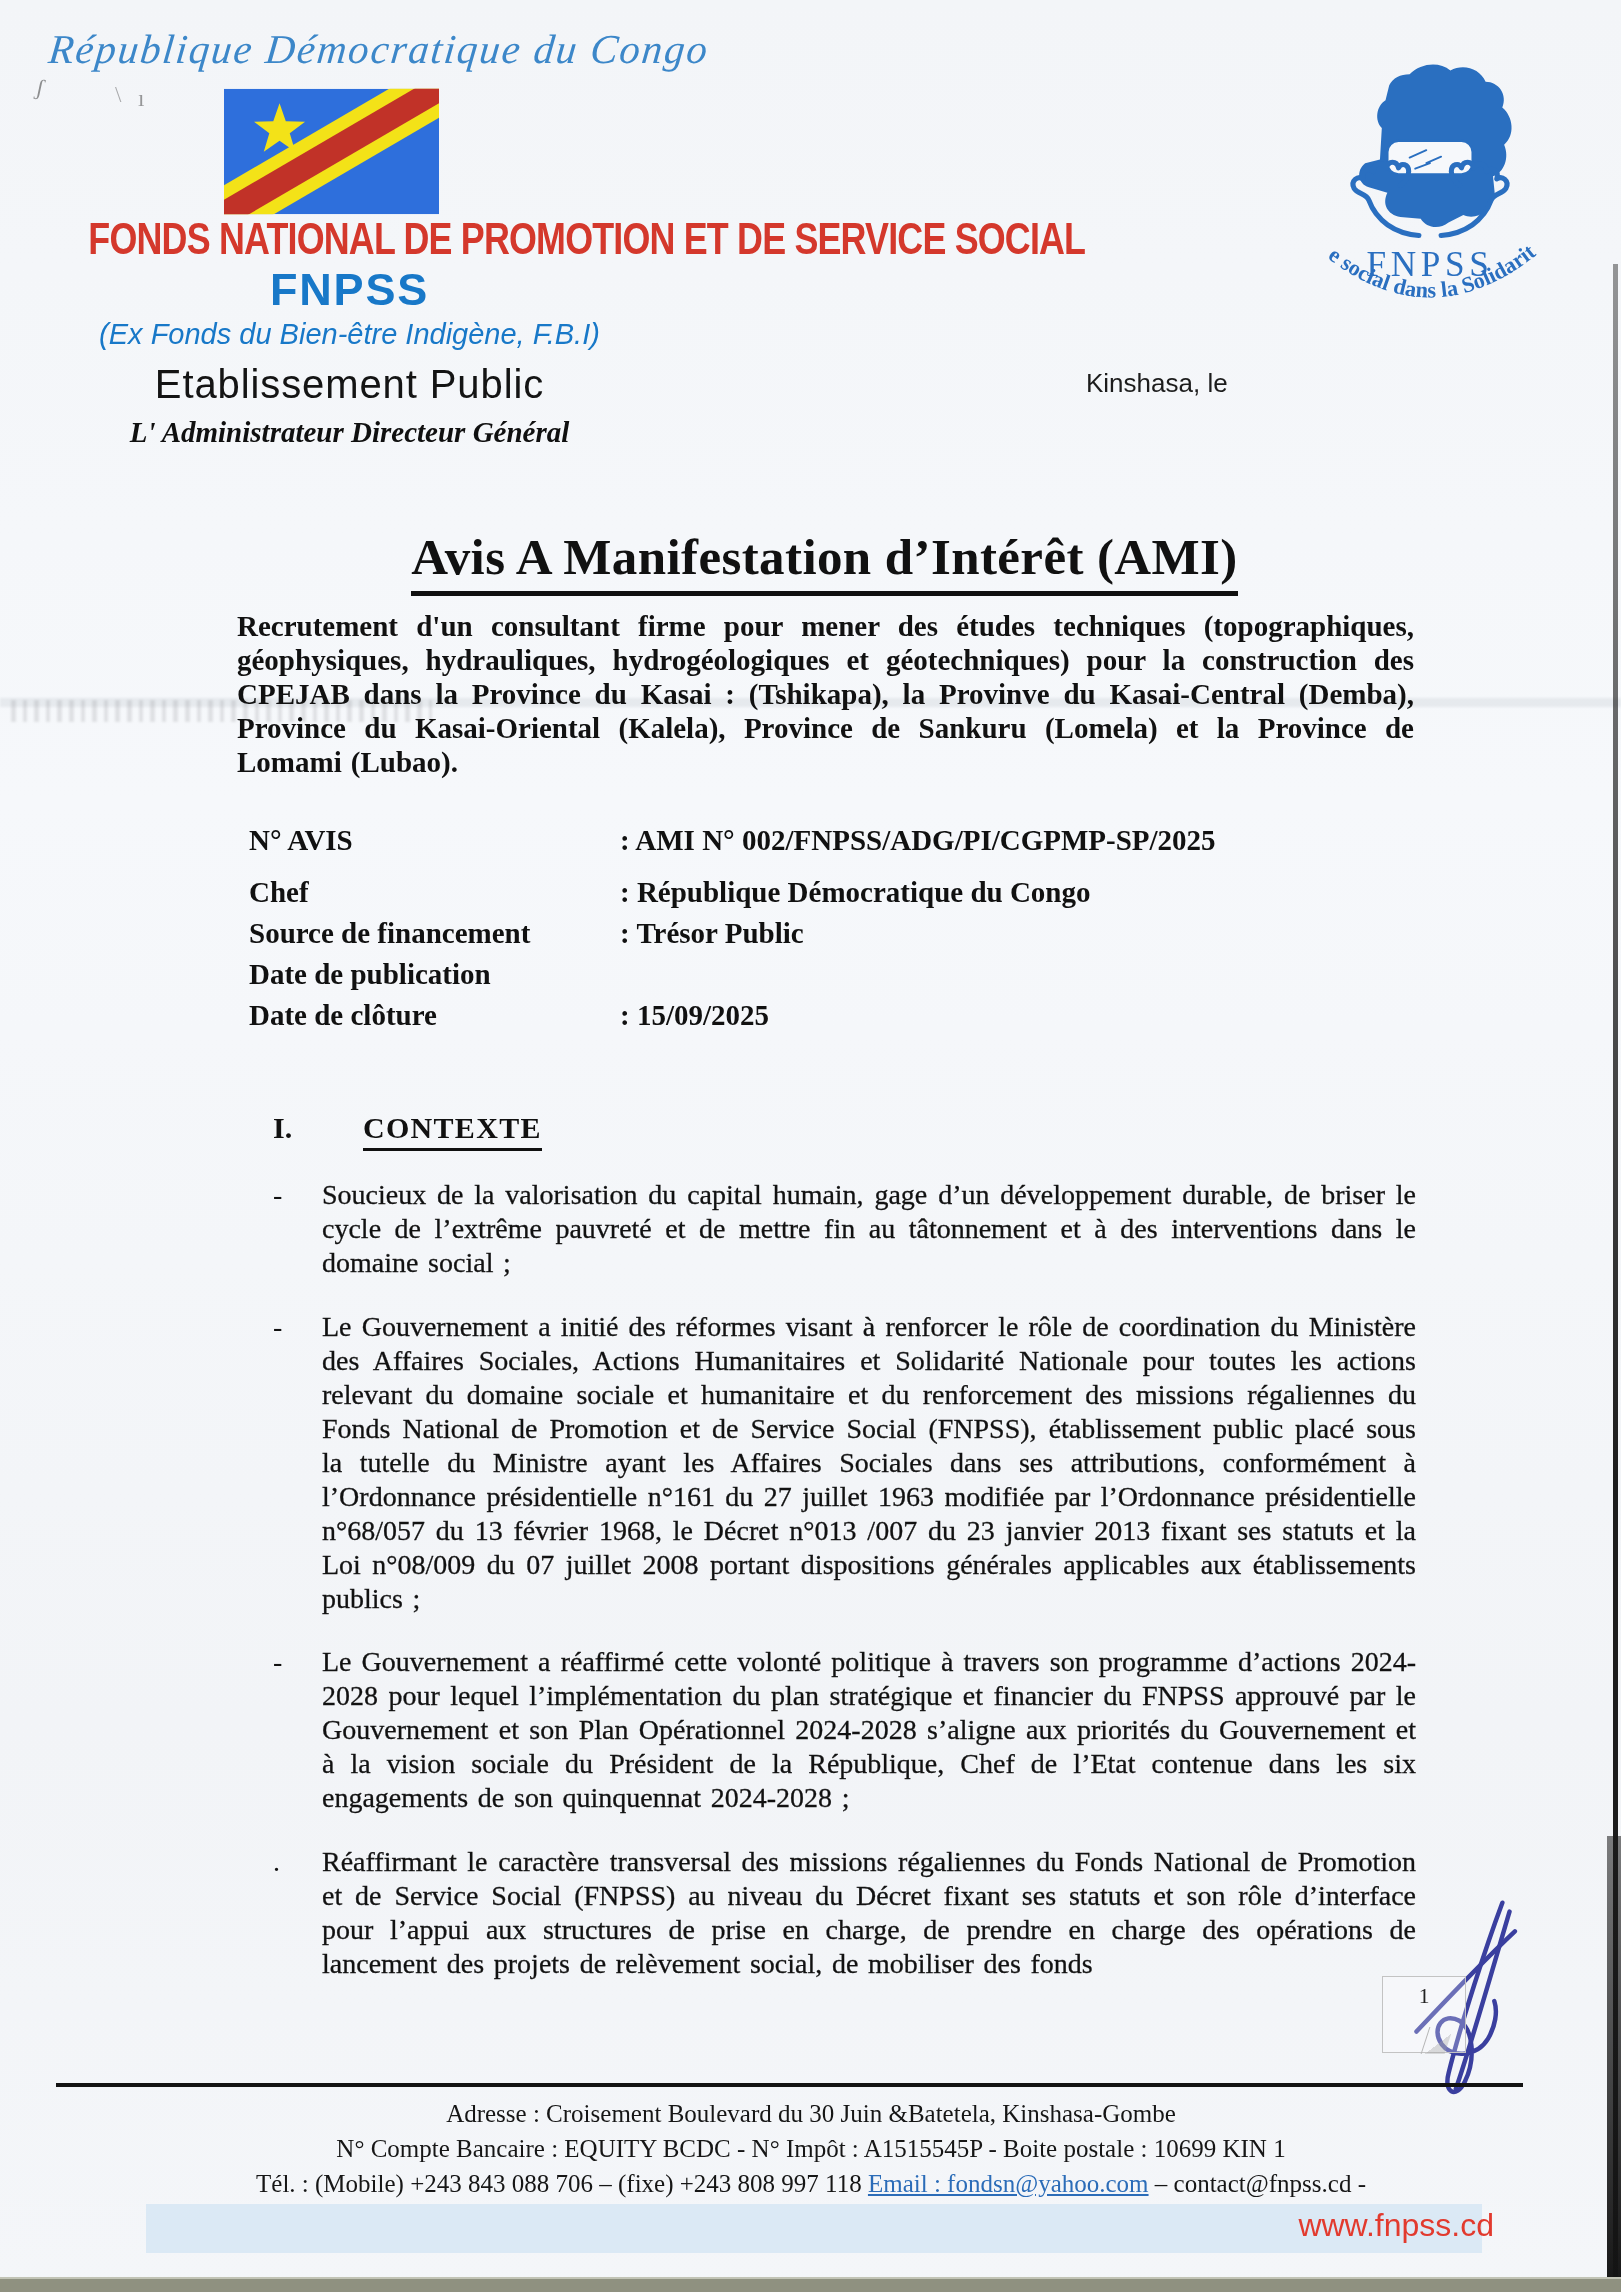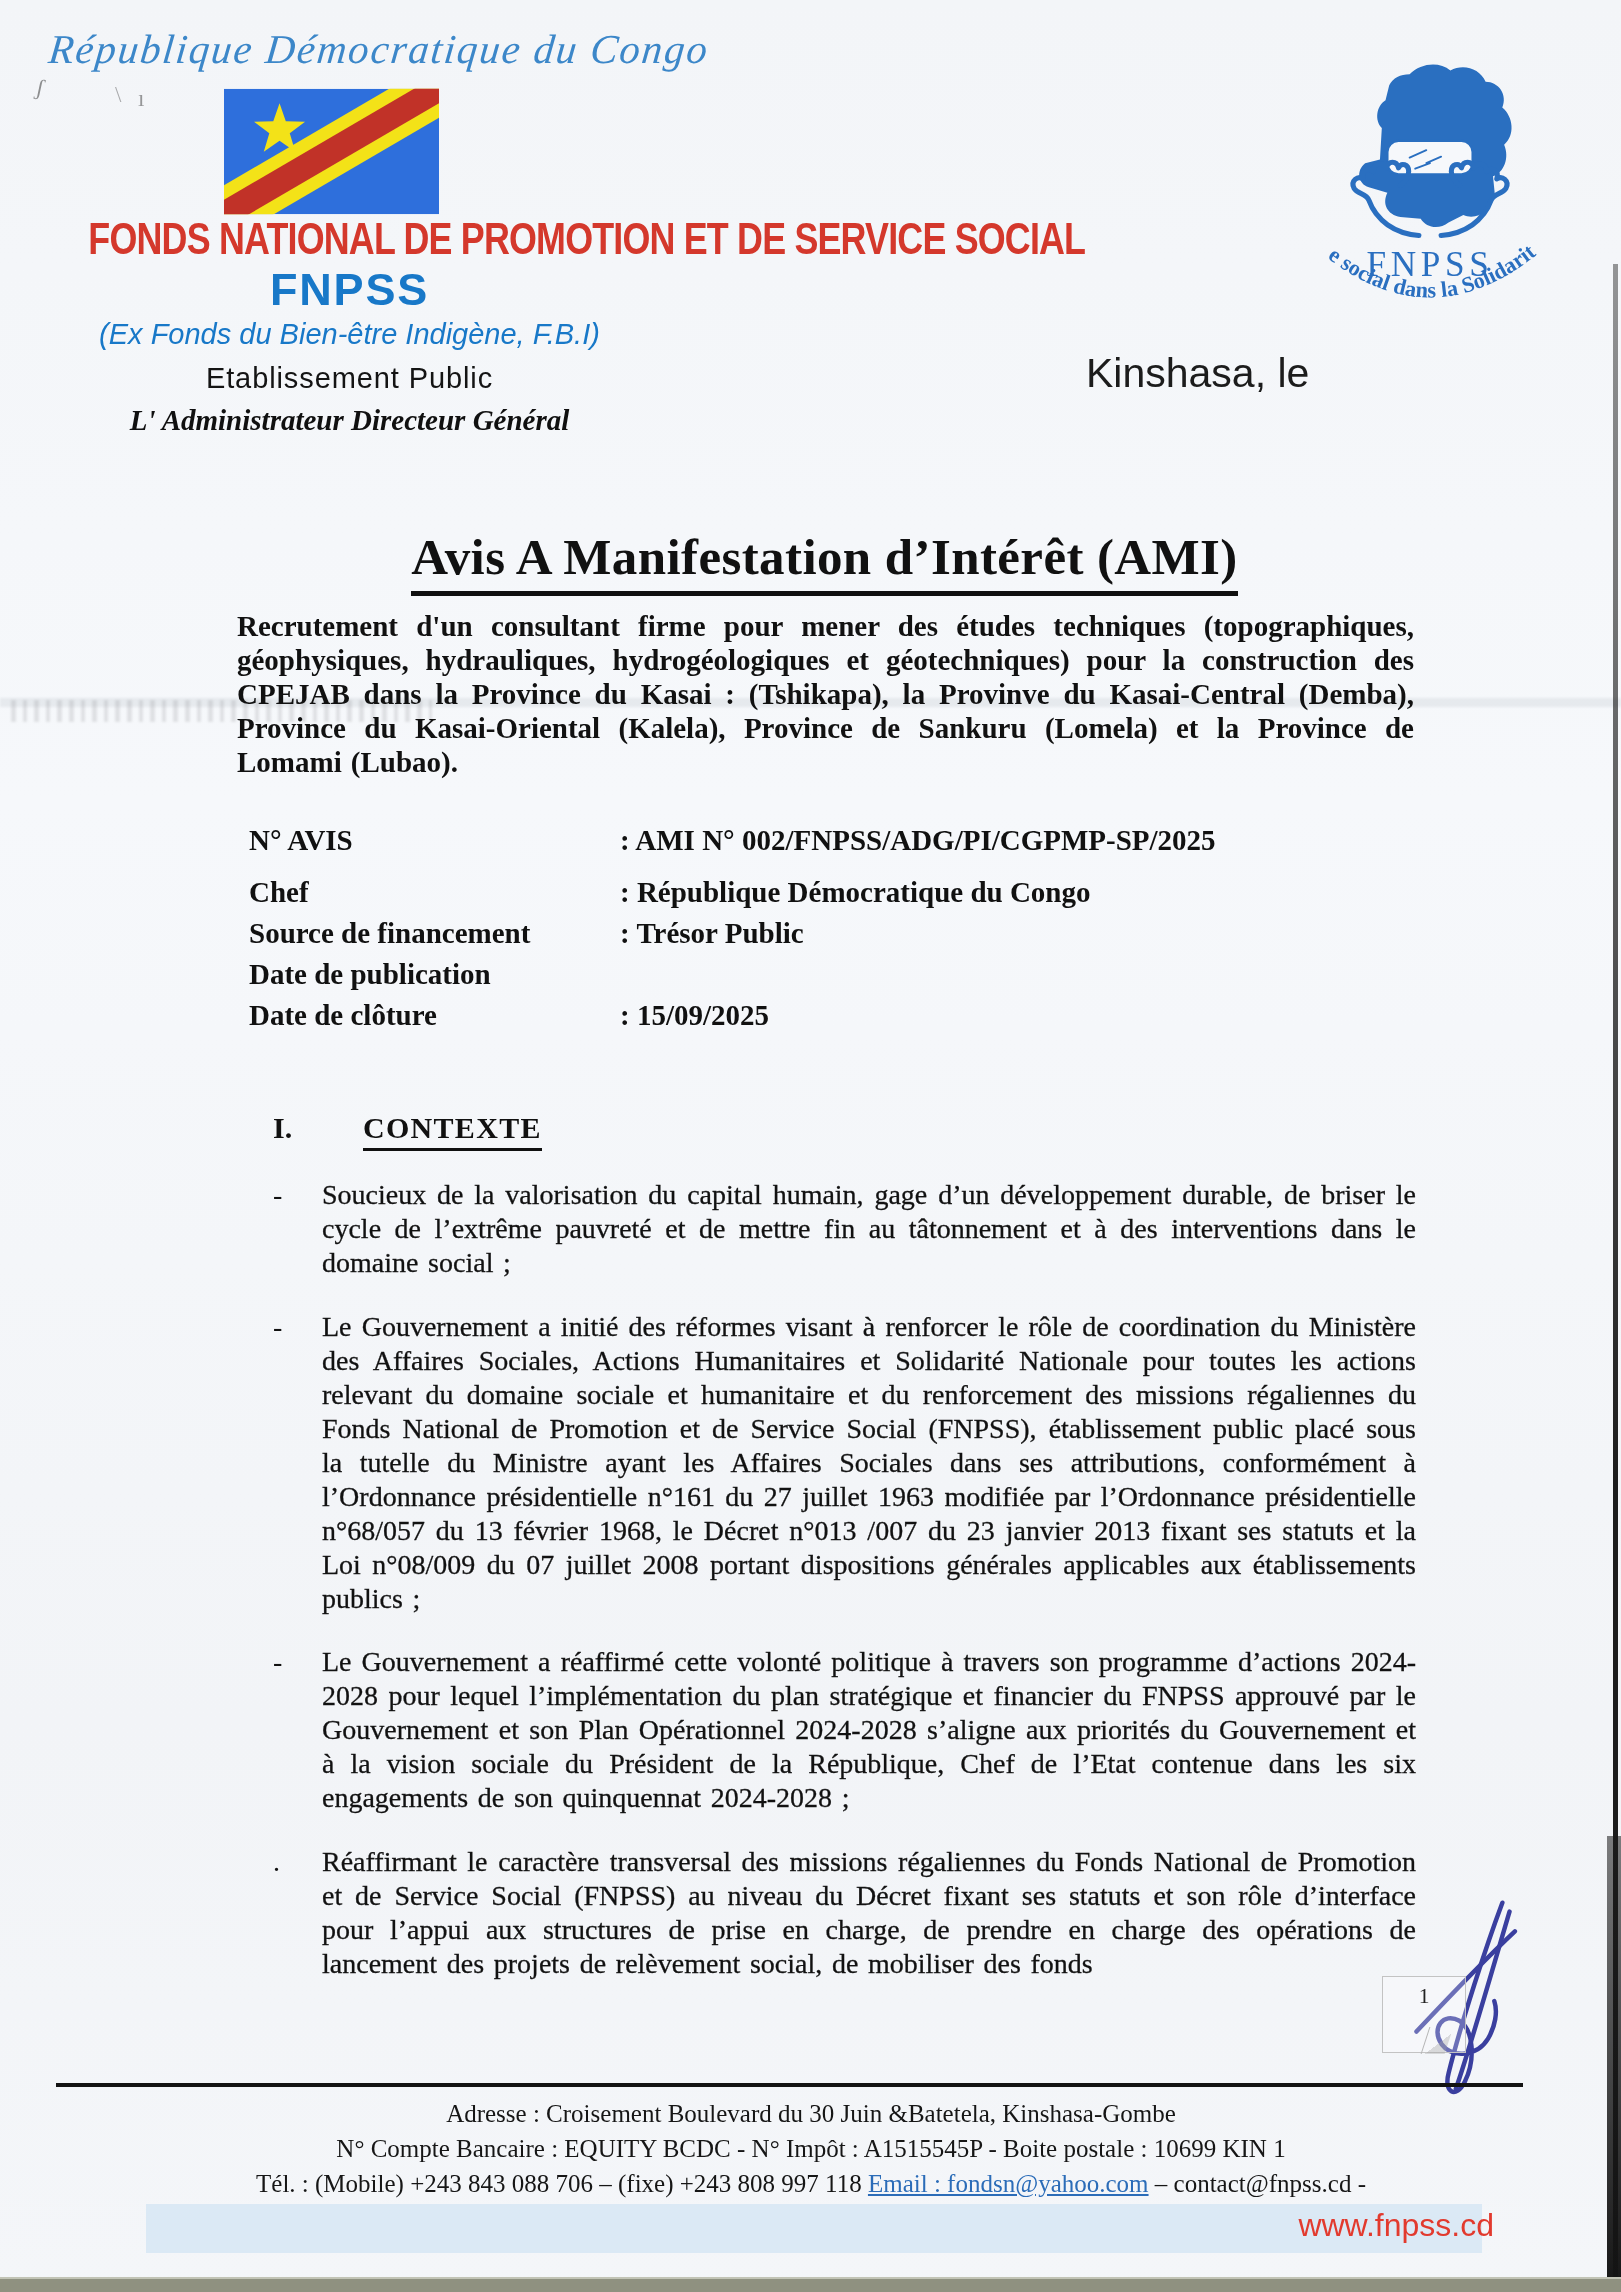--- a/index.html
+++ b/index.html
@@ -35,30 +35,30 @@
   .org-acronym{
     margin-top:9px; font-family:"Liberation Sans", sans-serif;
     font-weight:800; font-size:45px; line-height:1; color:#1878c8; letter-spacing:1.8px;
   }
   .org-subtitle{
     margin-top:7.2px; font-family:"Liberation Sans", sans-serif; font-style:italic;
     font-size:29px; line-height:1.1; color:#1878c8;
   }
   .org-type{
     margin-top:10.7px; font-family:"Liberation Sans", sans-serif;
-    font-size:29px; color:#141414; letter-spacing:0.9px;
+    font-size:40px; color:#141414; letter-spacing:0.9px;
   }
   .org-officer{
     margin-top:9px; font-family:"Liberation Serif", serif;
     font-weight:700; font-style:italic; font-size:29px; color:#101010;
   }
   .seal{position:absolute; left:1291px; top:39px; width:278px; height:278px;}
   .place-date{
-    position:absolute; left:1086px; top:350px;
-    font-family:"Liberation Sans", sans-serif; font-size:41px; color:#1c1c1c;
+    position:absolute; left:1086px; top:368px;
+    font-family:"Liberation Sans", sans-serif; font-size:26px; color:#1c1c1c;
   }
   
   .artifact-band{
     position:absolute; left:10.7px; top:700px; width:421px; height:21.5px;
     background:repeating-linear-gradient(90deg, rgba(110,110,115,.22) 0 4.5px, rgba(0,0,0,0) 4.5px 11.6px);
     filter:blur(1.1px); opacity:.75;
   }
   .artifact-band-wide{
     position:absolute; left:0; top:698px; width:1621px; height:9px;
     background:rgba(190,197,205,.28); filter:blur(0.9px);

